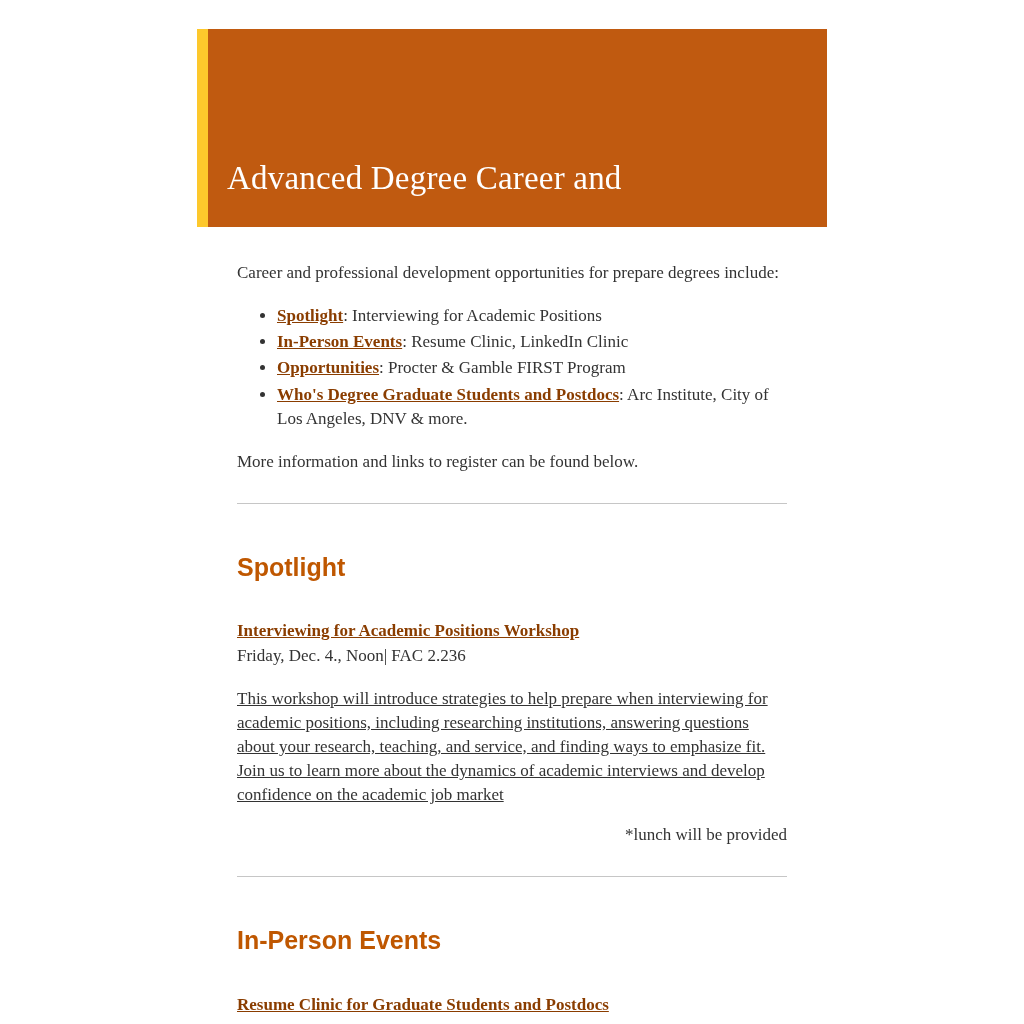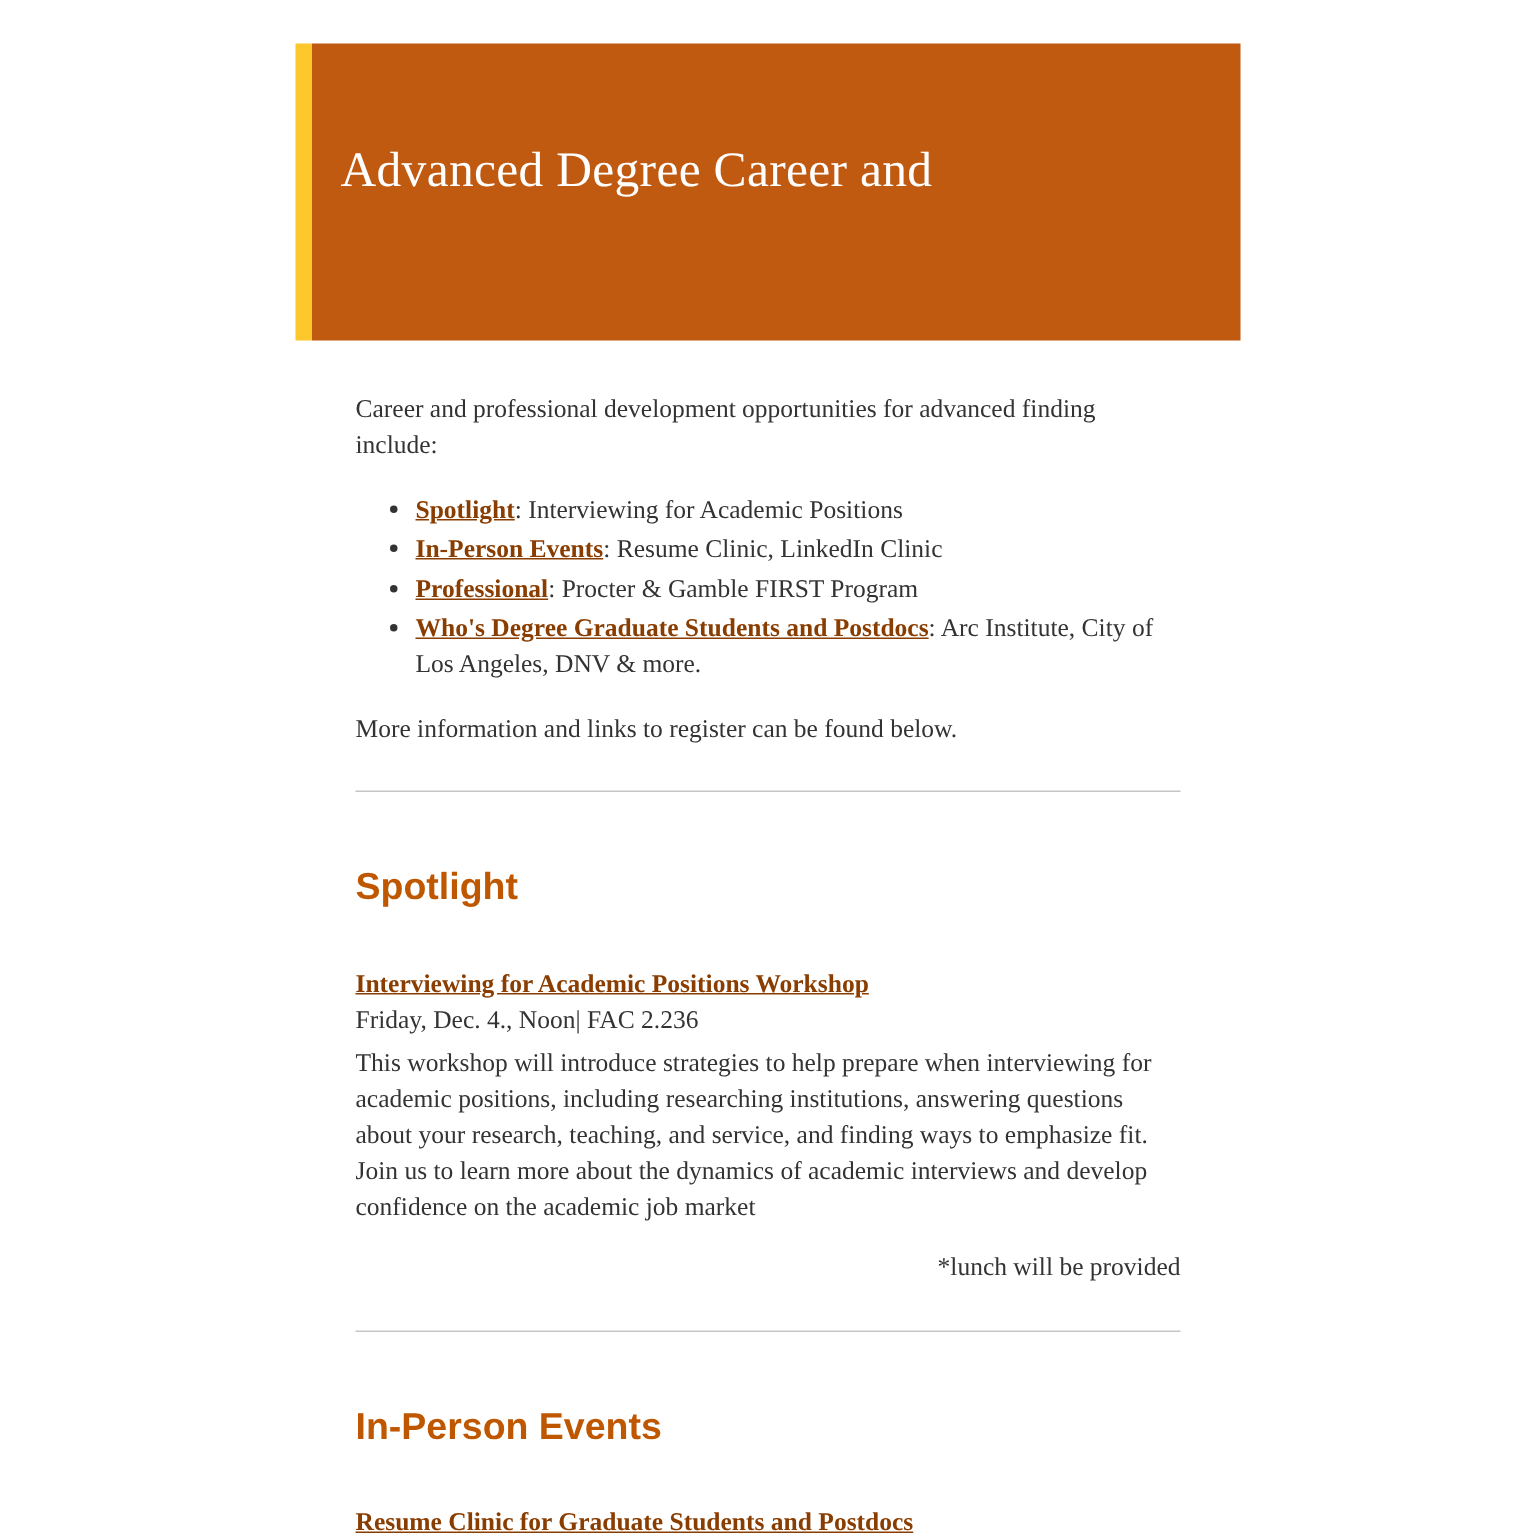--- a/index.html
+++ b/index.html
@@ -25,21 +25,21 @@
   }
   .banner-stripe {
     width: 11px;
     background: var(--banner-stripe, #fdc82c);
   }
   .banner-main {
     flex: 1;
     background: var(--banner-bg, #c05a10);
     display: flex;
     flex-direction: column;
-    justify-content: center;
+    justify-content: flex-end;
     padding: 0 18px 26px 19px;
   }
   .banner-title {
     color: #ffffff;
     font-family: "Liberation Serif", serif;
     font-size: 33px;
     line-height: 1.32;
     letter-spacing: 0.2px;
   }
   .body-content {
@@ -73,21 +73,22 @@
     color: var(--heading, #bf5700);
     font-size: 25px;
     font-weight: bold;
     margin: 50px 0 0 0;
     line-height: 1.1;
   }
   p.event-block {
     margin: 38px 0 0 0;
   }
   p.event-desc {
-    margin: 5px 0 0 0;
+    margin: 19px 0 0 0;
+    text-decoration: underline;
   }
   p.event-note {
     margin: 16px 0 0 0;
     text-align: right;
   }
   p.more-info {
     margin: 0;
   }
 </style>
 </head>
@@ -99,31 +100,31 @@
     <div class="banner-stripe"></div>
     <div class="banner-main">
       <div class="banner-title">
         <span>Advanced Degree Career and</span><br>
       </div>
     </div>
   </div>
 
   <div class="body-content">
 
-    <p>Career and professional development opportunities for advanced finding include:</p>
+    <p>Career and professional development opportunities for prepare degrees include:</p>
 
     <ul class="summary-list">
       <li>
         <a class="link">Spotlight</a><span>: Interviewing for Academic Positions</span>
       </li>
       <li>
         <a class="link">In-Person Events</a><span>: Resume Clinic, LinkedIn Clinic</span>
       </li>
       <li>
-        <a class="link">Professional</a><span>: Procter &amp; Gamble FIRST Program</span>
+        <a class="link">Opportunities</a><span>: Procter &amp; Gamble FIRST Program</span>
       </li>
       <li>
         <a class="link">Who's Degree Graduate Students and Postdocs</a><span>: Arc Institute, City of Los Angeles, DNV &amp; more.</span>
       </li>
     </ul>
 
     <p class="more-info">More information and links to register can be found below.</p>
 
     <hr class="divider">
 

